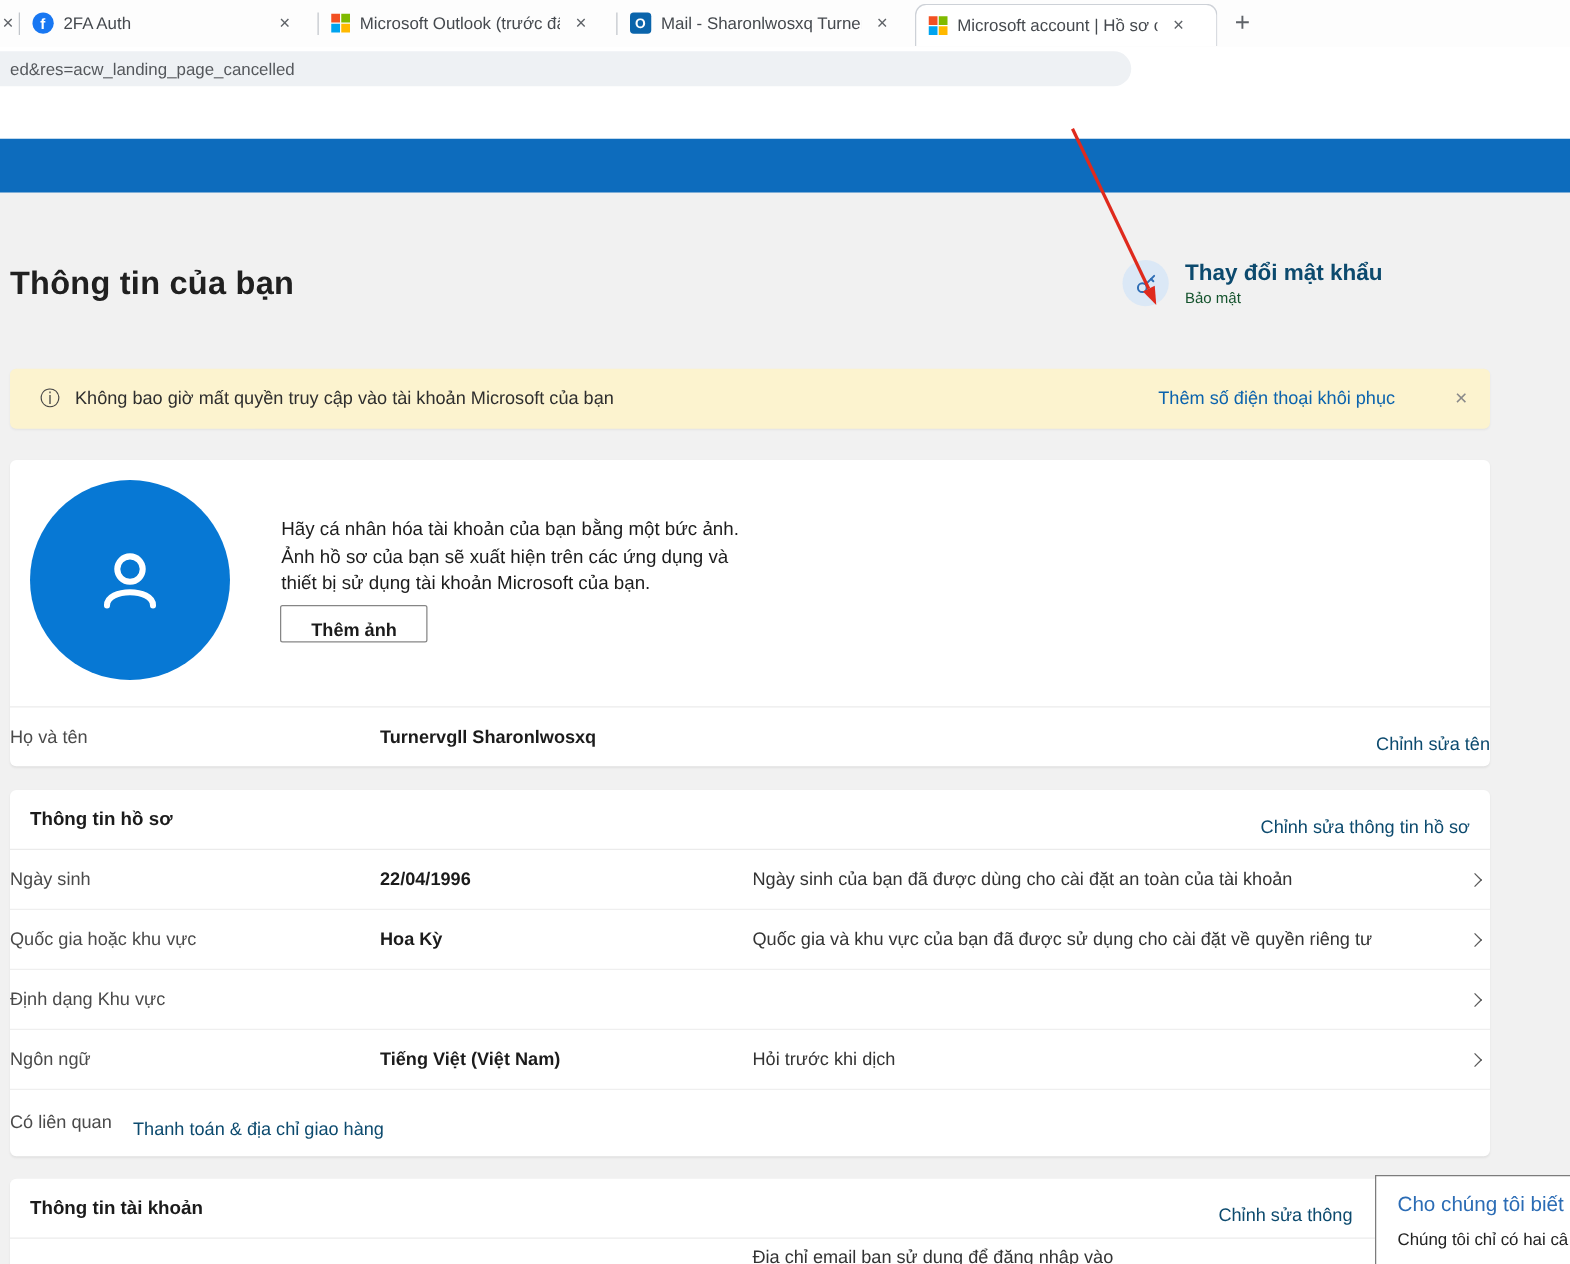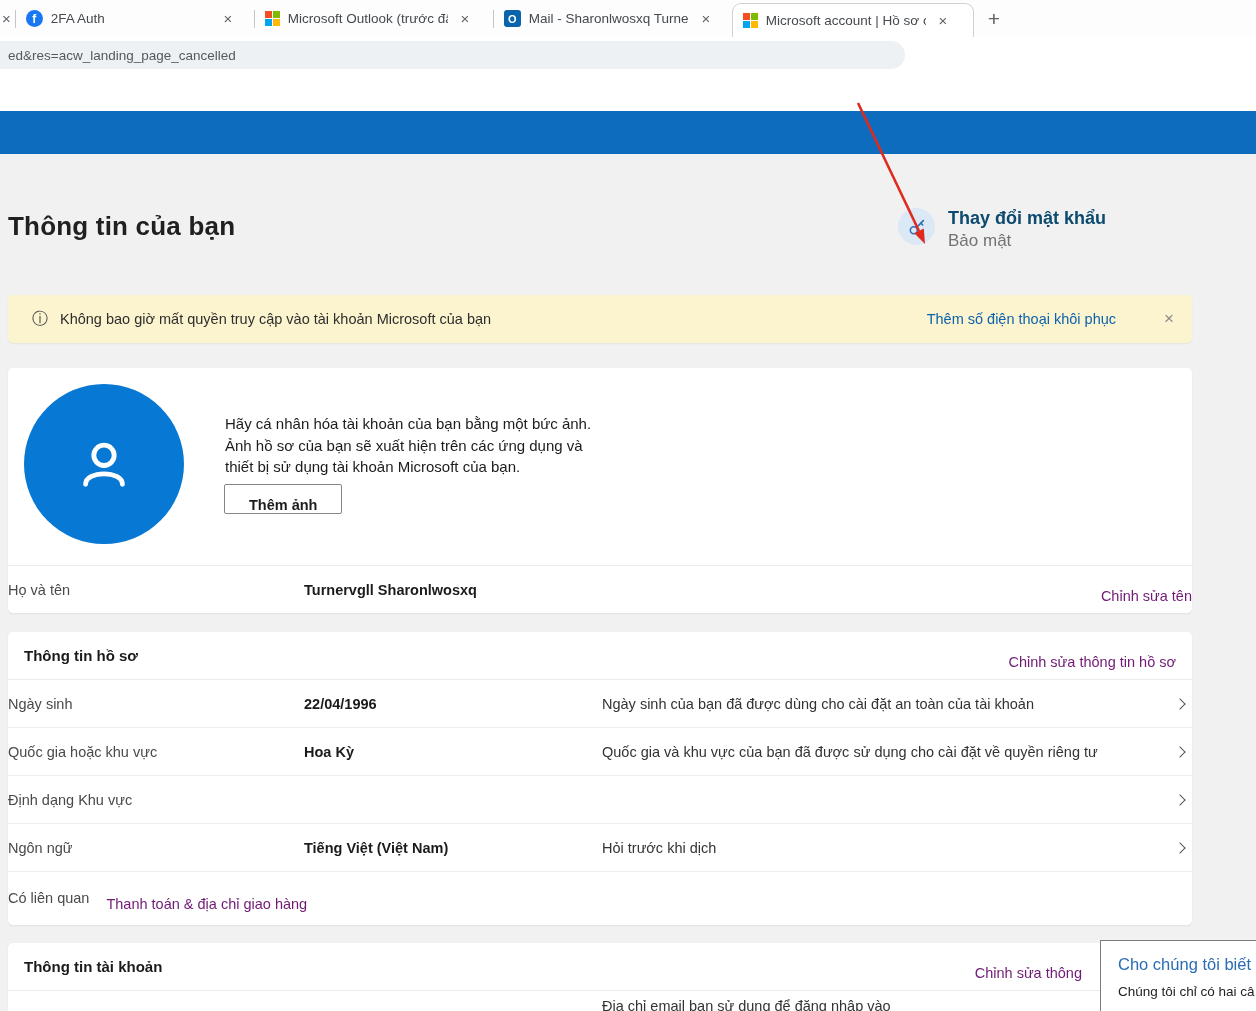--- a/index.html
+++ b/index.html
@@ -22,39 +22,39 @@
   .fav-ol { width:17px; height:17px; background:#0a64ab; border-radius:3px; color:#fff; font-weight:bold; font-size:11px; display:flex; align-items:center; justify-content:center; flex:none; }
   .toolbar { position:absolute; left:0; top:37px; width:1256px; height:35px; background:#fff; }
   .omnibox { position:absolute; left:-24px; top:4px; width:929px; height:28px; background:#eef1f4; border-radius:14px; display:flex; align-items:center; padding-left:32px; color:#55585c; font-size:13.5px; }
   
   .white-band { position:absolute; left:0; top:72px; width:1256px; height:39px; background:#fff; }
   .blue-bar { position:absolute; left:0; top:111px; width:1256px; height:43px; }
   .page-title { position:absolute; left:8px; top:211px; font-size:26px; font-weight:600; color:#202020; letter-spacing:.2px;text-align:center; }
   .pw-tile { position:absolute; left:898px; top:208px; display:flex; gap:13px; align-items:flex-start; }
   .pw-circle { width:37px; height:37px; border-radius:50%; background:#dbe8f6; display:flex; align-items:center; justify-content:center; flex:none; }
   .pw-title { font-size:18px; font-weight:700; color:#0c4a6e; }
-  .pw-sub { font-size:17px; color:#737373; margin-top:2px; }
+  .pw-sub { font-size:12px; color:#14532d; margin-top:2px; }
   
   .banner { position:absolute; left:8px; top:295px; width:1184px; height:48px; background:#fcf3cf; border-radius:5px; display:flex; align-items:center; padding:0 18px 0 24px; box-shadow:0 1px 2px rgba(0,0,0,.06); }
   .banner .msg { font-size:14.5px; color:#2e2e2e; margin-left:12px;text-align:center; }
   .banner .info-glyph { font-size:16px; color:#444; font-style:normal; }
   .banner .action { margin-left:auto; font-size:14.5px; color:#0b63ad; cursor:pointer; margin-right:48px; }
   .banner .bclose { color:#8a8a8a; font-size:17px; cursor:pointer; }
   
   .card { position:absolute; left:8px; width:1184px; background:#fff; border-radius:5px; box-shadow:0 1px 2px rgba(0,0,0,.07); }
   .card1 { top:368px; height:245px; }
   .avatar { position:absolute; left:16px; top:16px; width:160px; height:160px; border-radius:50%; display:flex; align-items:center; justify-content:center; }
   .profile-text { position:absolute; left:217px; top:45px; width:385px; font-size:15px; line-height:21.5px; color:#1c1c1c; }
   .add-photo { position:absolute; left:216px; top:116px; height:30px; padding:12px 24px; background:#fff; border:1px solid #868686; border-radius:2px; font-size:14.5px; font-weight:600; color:#1b1b1b; cursor:pointer; font-family:inherit; }
   .rowline { display:flex; align-items:center; height:48px; padding:0 0; }
   .row-label { width:296px; font-size:14.5px; color:#4a4a4a; flex:none; }
   .row-value { width:298px; font-size:14.5px; font-weight:700; color:#1b1b1b; flex:none; }
   .row-desc { flex:1; font-size:14.5px; color:#333; }
   .chev { width:8px; height:8px; border-top:1.6px solid #5a5a5a; border-right:1.6px solid #5a5a5a; transform:rotate(45deg); margin-right:8px; flex:none; }
-  .blue-link { color:#701a75; font-size:14.5px; cursor:pointer; white-space:nowrap;margin-top:12px; }
+  .blue-link { color:#0c4a6e; font-size:14.5px; cursor:pointer; white-space:nowrap;margin-top:12px; }
   .name-row { position:absolute; left:0; bottom:0; width:100%; border-top:1px solid #ebebeb; }
   .card2 { top:632px; height:293px; }
   .sec-head { display:flex; align-items:center; height:48px; padding:0 16px; border-bottom:1px solid #ebebeb; }
   .sec-title { font-size:15px; font-weight:700; color:#1b1b1b; }
   .sec-head .blue-link { margin-left:auto; }
   .card2 .rowline { border-bottom:1px solid #efefef; }
   .card2 .rowline:last-child { border-bottom:none; height:52px; }
   .related-link { margin-left:17px; }
   .card3 { top:943px; height:120px; }
   .card3 .sec-head { border-bottom:1px solid #ebebeb; }

